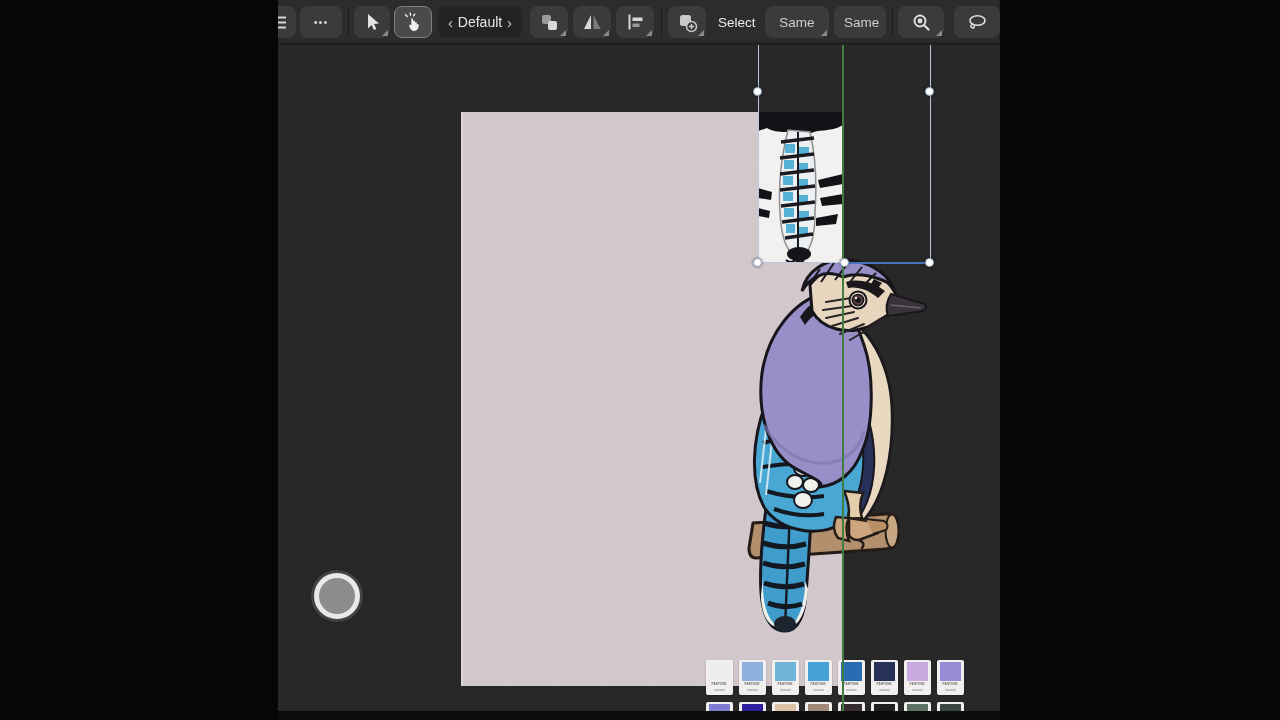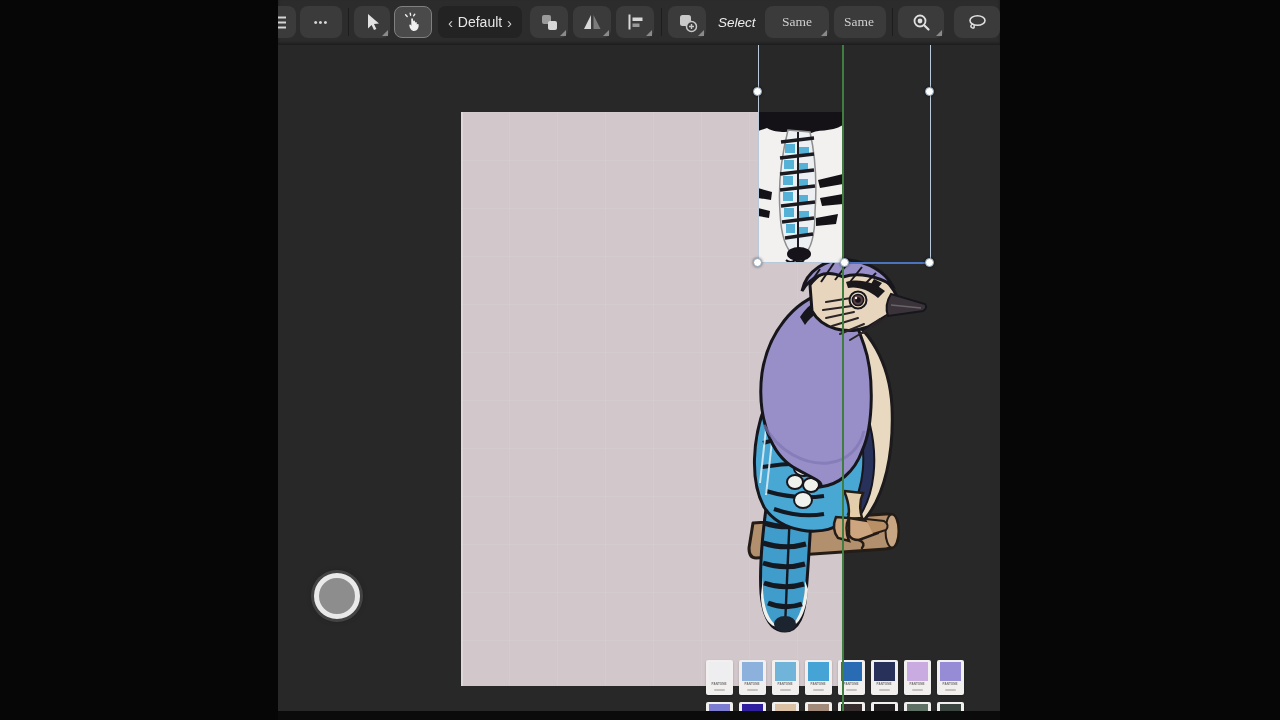--- a/index.html
+++ b/index.html
@@ -22,21 +22,21 @@
   .tbtn.sel { background:#4a4a4a; border:1px solid #808080; }
   .tsep { position:absolute; top:8px; width:1px; height:28px; background:#1d1d1d; }
   .fold { position:absolute; right:2px; bottom:2px; width:0; height:0;
           border-left:6px solid transparent; border-bottom:6px solid #8a8a8a; }
   .preset { position:absolute; top:6px; height:32px; background:#232323; border-radius:8px;
             display:flex; align-items:center; justify-content:space-between;
             color:#e6e6e6; font-size:14px; padding:0 10px; }
   .chev { color:#cfcfcf; font-size:15px; line-height:1; }
   .tlabel { position:absolute; top:6px; height:32px; display:flex; align-items:center;
             color:#ececec; font-size:13.5px; }
-  .ttext { font-size:13.5px; color:#cfcfcf; white-space:nowrap; overflow:hidden;font-family:Liberation Serif, serif; }
+  .ttext { font-size:13.5px; color:#cfcfcf; white-space:nowrap; overflow:hidden; }
 
   
   .canvas { position:absolute; left:278px; top:45px; width:722px; height:666px;
             background:#282828; overflow:hidden; }
 
   .artboard { position:absolute; left:183px; top:67px; width:382px; height:574px;
               background:#d2c8cc;
               background-image:
                 linear-gradient(rgba(255,255,255,.05) 1px, transparent 1px),
                 linear-gradient(90deg, rgba(255,255,255,.05) 1px, transparent 1px);
@@ -176,21 +176,21 @@
       <span>
         <svg class="icon" width="22" height="22" viewBox="0 0 22 22">
           <rect x="4" y="4" width="11" height="11" rx="2.5" fill="#c9c9c9"></rect>
           <circle cx="15.5" cy="15.5" r="5" fill="#3b3b3b" stroke="#c9c9c9" stroke-width="1.5"></circle>
           <path d="M15.5 13 v5 M13 15.5 h5" stroke="#c9c9c9" stroke-width="1.4"></path>
         </svg>
       </span>
       <div class="fold"></div>
     </div>
 
-    <div class="tlabel" style="left:440px;width:46px;font-style:italic;">
+    <div class="tlabel" style="left:440px;width:46px;">
       <span>Select</span>
     </div>
 
     <div class="tbtn" style="left:487px;width:64px;">
       <span class="ttext">Same</span>
       <div class="fold"></div>
     </div>
 
     <div class="tbtn" style="left:556px;width:52px;overflow:hidden;justify-content:flex-start;padding-left:10px;">
       <span class="ttext">Same</span>

